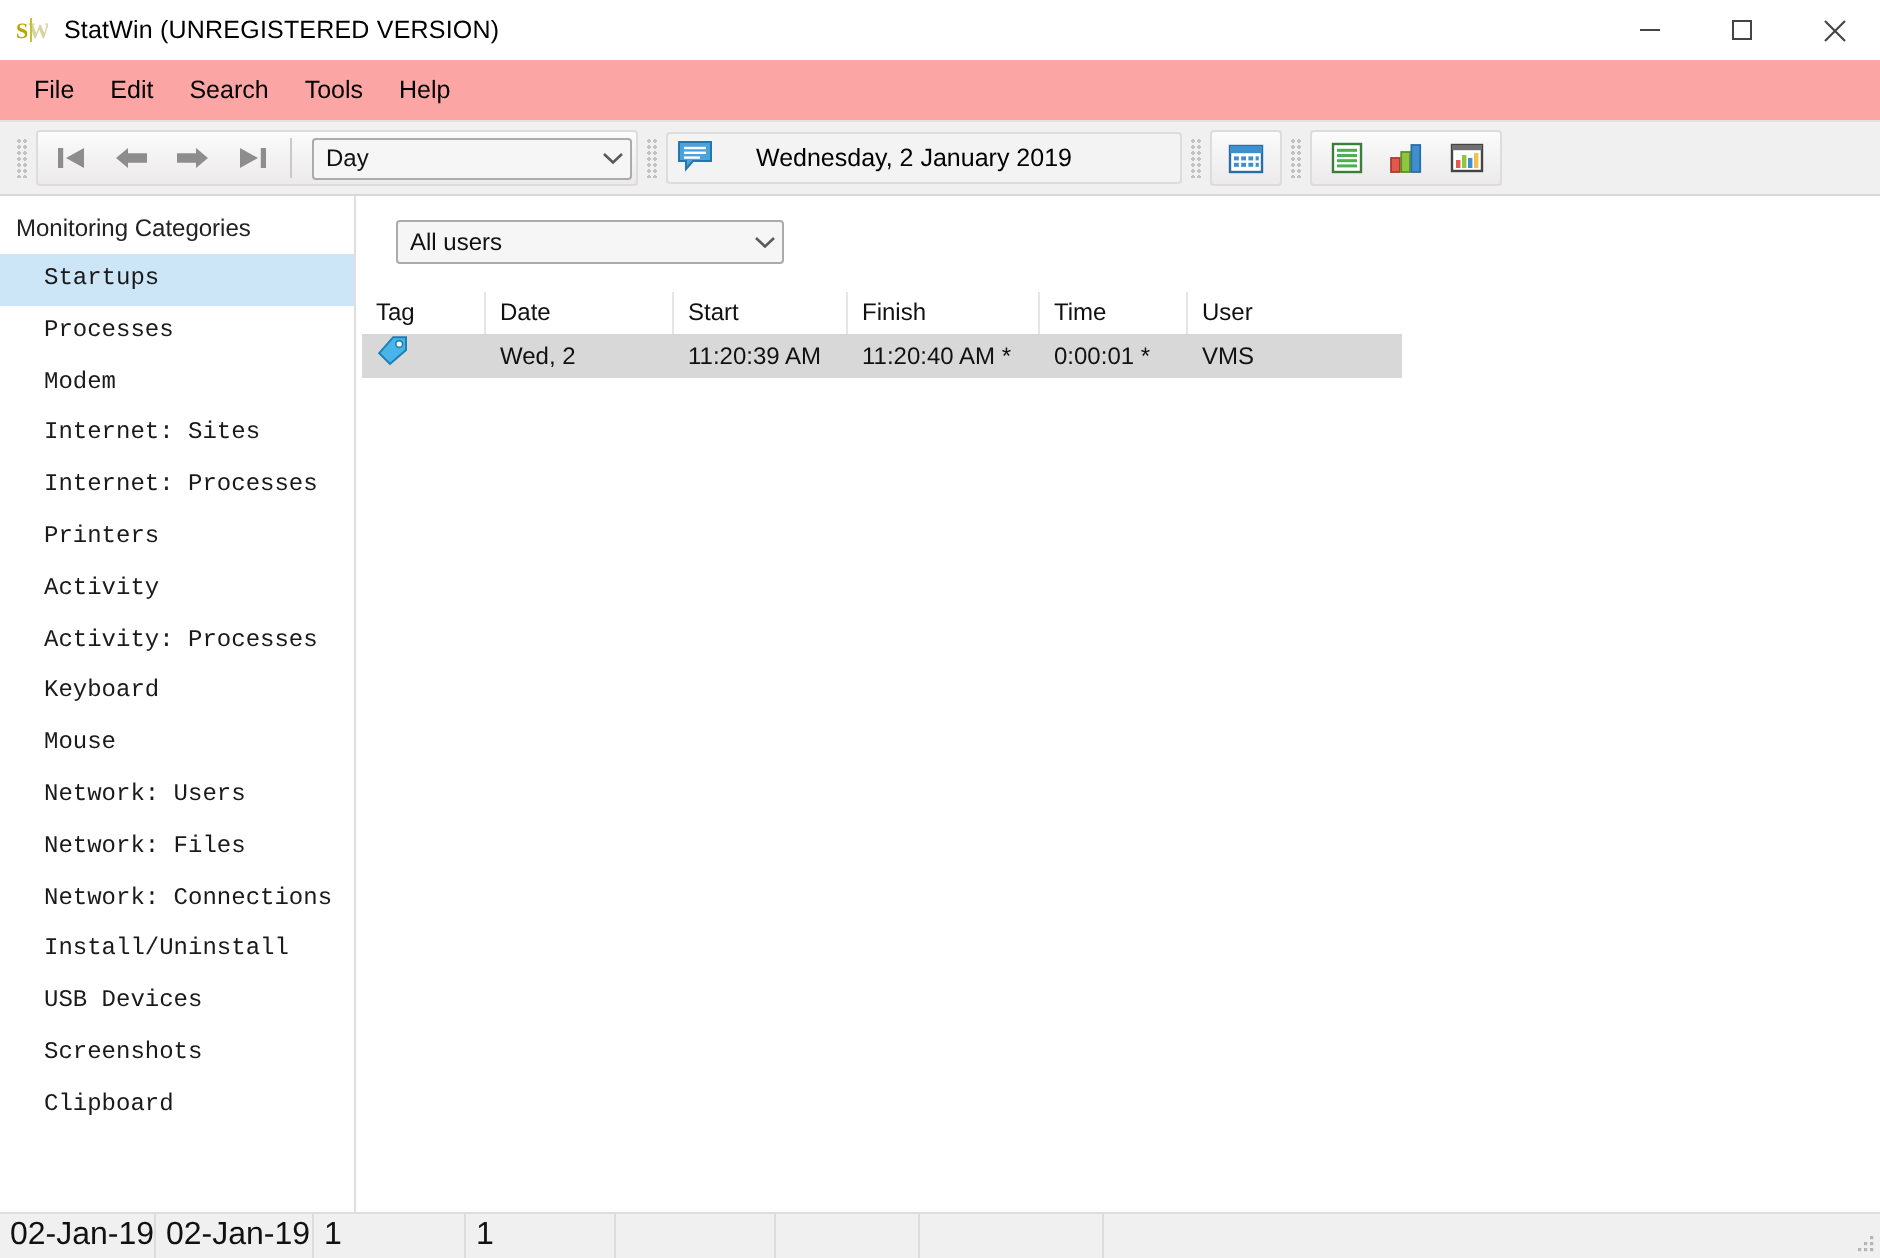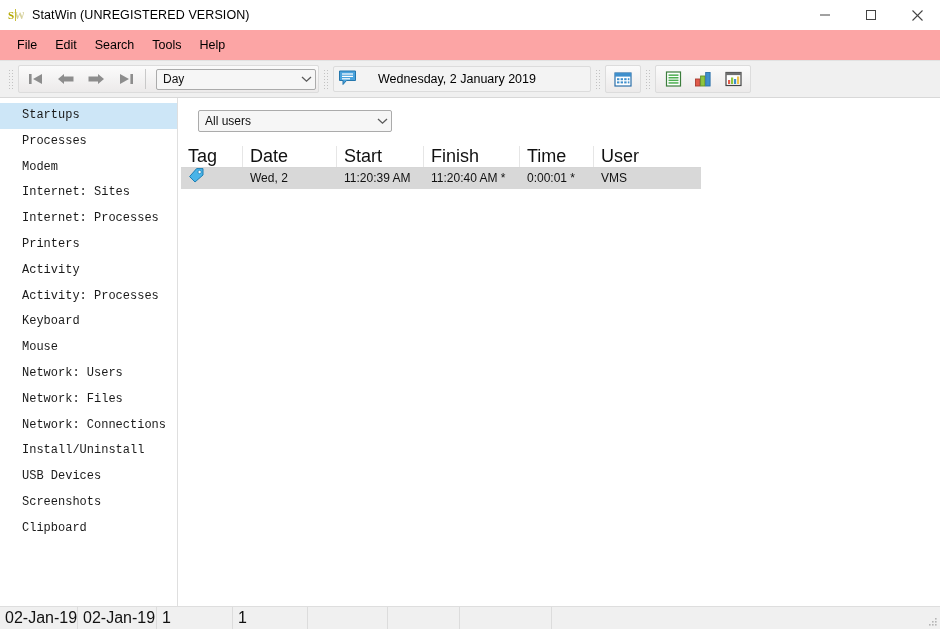--- a/index.html
+++ b/index.html
@@ -223,21 +223,21 @@
     width: 520px;
     background: #ffffff;
   }
   .grid-head {
     display: flex;
     height: 21px;
     background: #ffffff;
     border-bottom: 1px solid #d6d6d6;
   }
   .gh {
-    font-size: 18px;
+    font-size: 12px;
     color: #111;
     line-height: 21px;
     padding-left: 7px;
     border-right: 1px solid #e6e6e6;
     box-sizing: border-box;
     white-space: nowrap;
     overflow: hidden;
   }
   .grid-row {
     display: flex;
@@ -435,20 +435,21 @@
           <rect x="10" y="9" width="2.2" height="5" fill="#3f8fcc"></rect>
           <rect x="13" y="6.5" width="2.2" height="7.5" fill="#f0c24b"></rect>
         </svg>
       </div>
     </div>
   </div>
 
   <div class="body">
 
     <div class="sidebar">
+      <div class="sidebar-title">Monitoring Categories</div>
       <div class="side-item selected">Startups</div>
       <div class="side-item">Processes</div>
       <div class="side-item">Modem</div>
       <div class="side-item">Internet: Sites</div>
       <div class="side-item">Internet: Processes</div>
       <div class="side-item">Printers</div>
       <div class="side-item">Activity</div>
       <div class="side-item">Activity: Processes</div>
       <div class="side-item">Keyboard</div>
       <div class="side-item">Mouse</div>

